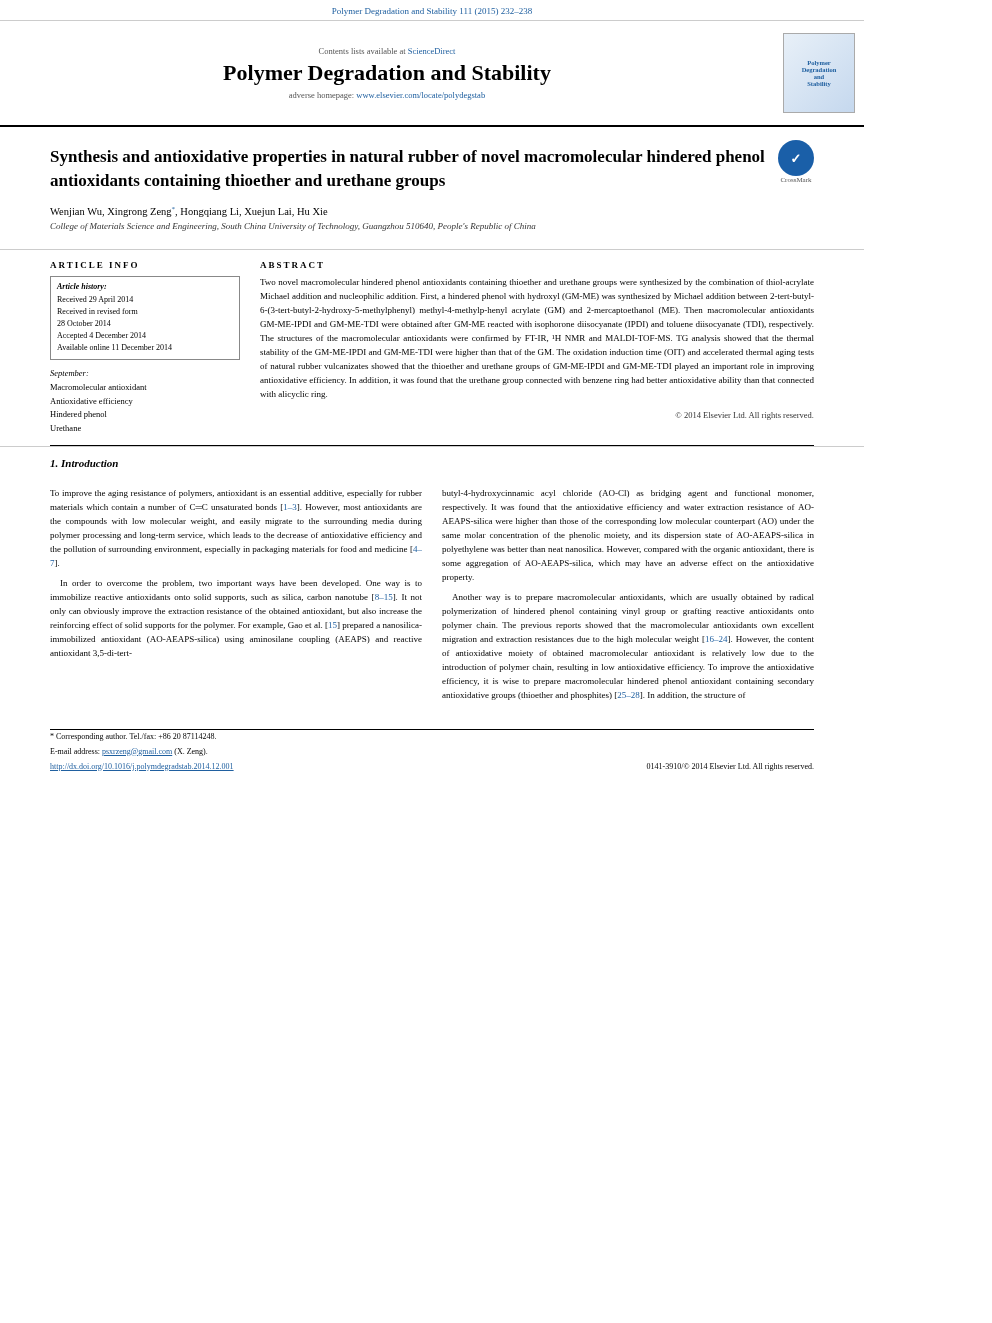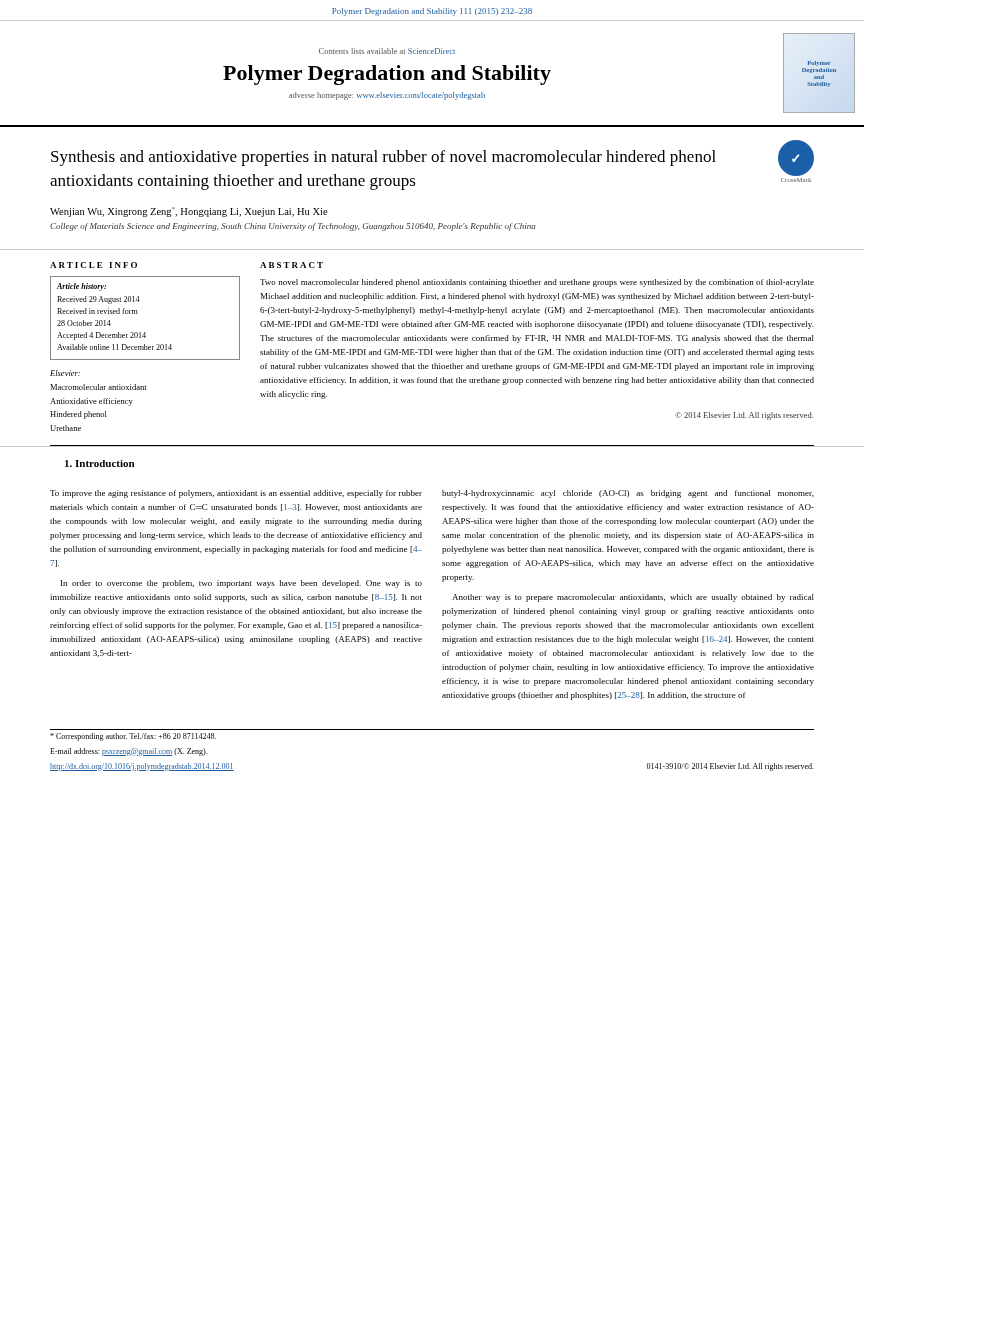--- a/index.html
+++ b/index.html
@@ -106,21 +106,21 @@
       text-align: center;
       padding: 4px;
     }
     
     .article-title-section {
       padding: 18px 50px 10px 50px;
       border-bottom: 1px solid #ccc;
     }
     .article-title {
       font-size: 17px;
-      font-weight: normal;
+      font-weight: bold;
       color: #000;
       line-height: 1.4;
       margin-bottom: 12px;
     }
     .crossmark {
       float: right;
       margin-left: 10px;
       margin-top: -5px;
     }
     .crossmark-icon {
@@ -205,22 +205,23 @@
       color: #000;
     }
     .copyright-line {
       font-size: 8.5px;
       text-align: right;
       margin-top: 8px;
       color: #333;
     }
     
     .body-section {
-      padding: 10px 50px 10px 64px;
+      padding: 10px 50px 10px 50px;
       border-top: 1px solid #ccc;
+      font-style: italic;
     }
     .section-heading {
       font-size: 11px;
       font-weight: bold;
       margin-bottom: 8px;
       color: #000;
     }
     .body-two-col {
       display: flex;
       gap: 20px;
@@ -312,28 +313,28 @@
         <div style="font-size:7px; color:#555; text-align:center;">CrossMark</div>
       </div>
     </div>
   </div>
 
   <div class="two-col">
     <div class="left-col">
       <div class="section-label">ARTICLE INFO</div>
       <div class="article-history">
         <div class="history-title">Article history:</div>
-        <div class="history-item">Received 29 August 2014</div>
+        <div class="history-item">Received 29 April 2014</div>
         <div class="history-item">Received in revised form</div>
         <div class="history-item">28 October 2014</div>
         <div class="history-item">Accepted 4 December 2014</div>
         <div class="history-item">Available online 11 December 2014</div>
       </div>
       <div class="keywords-box">
-        <div class="keywords-label"><em>Elsevier:</em></div>
+        <div class="keywords-label"><em>September:</em></div>
         <div class="keyword-item">Macromolecular antioxidant</div>
         <div class="keyword-item">Antioxidative efficiency</div>
         <div class="keyword-item">Hindered phenol</div>
         <div class="keyword-item">Urethane</div>
       </div>
     </div>
     <div class="right-col">
       <div class="section-label">ABSTRACT</div>
       <div class="abstract-text">Two novel macromolecular hindered phenol antioxidants containing thioether and urethane groups were synthesized by the combination of thiol-acrylate Michael addition and nucleophilic addition. First, a hindered phenol with hydroxyl (GM-ME) was synthesized by Michael addition between 2-tert-butyl-6-(3-tert-butyl-2-hydroxy-5-methylphenyl) methyl-4-methylp-henyl acrylate (GM) and 2-mercaptoethanol (ME). Then macromolecular antioxidants GM-ME-IPDI and GM-ME-TDI were obtained after GM-ME reacted with isophorone diisocyanate (IPDI) and toluene diisocyanate (TDI), respectively. The structures of the macromolecular antioxidants were confirmed by FT-IR, ¹H NMR and MALDI-TOF-MS. TG analysis showed that the thermal stability of the GM-ME-IPDI and GM-ME-TDI were higher than that of the GM. The oxidation induction time (OIT) and accelerated thermal aging tests of natural rubber vulcanizates showed that the thioether and urethane groups of GM-ME-IPDI and GM-ME-TDI played an important role in improving antioxidative efficiency. In addition, it was found that the urethane group connected with benzene ring had better antioxidative ability than that connected with alicyclic ring.</div>
       <div class="copyright-line">© 2014 Elsevier Ltd. All rights reserved.</div>

